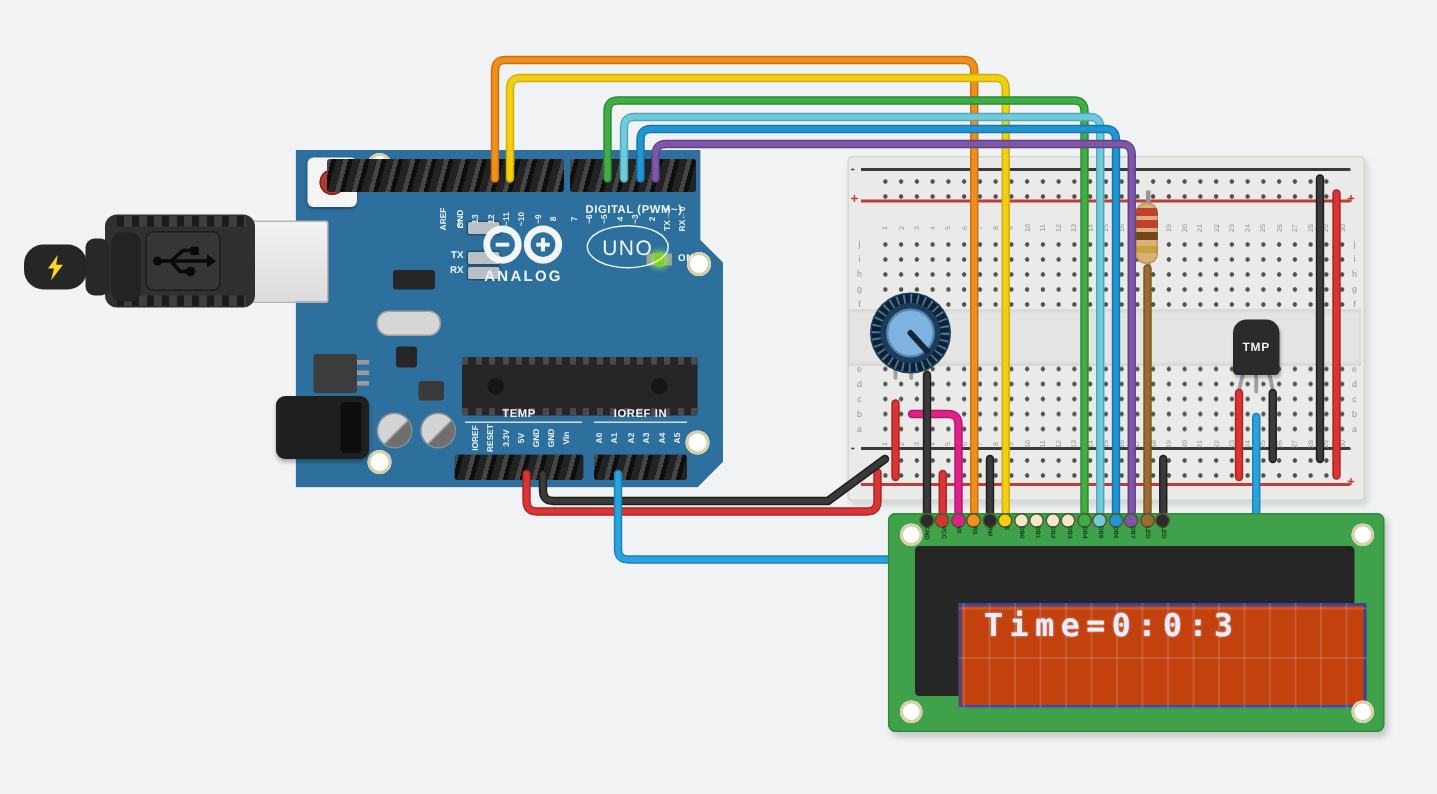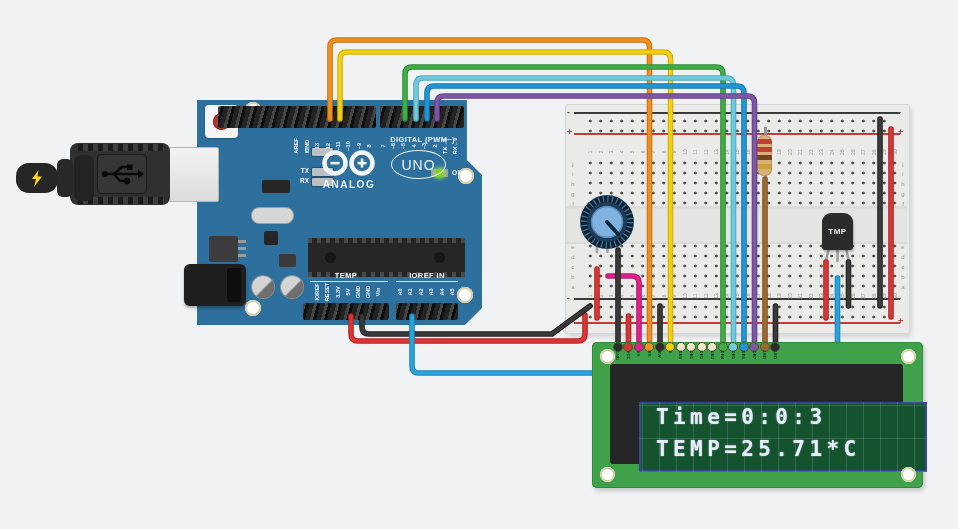--- a/index.html
+++ b/index.html
@@ -45,22 +45,22 @@
     box-shadow:0 0 0 1px rgba(140,100,50,.35) inset;}
   #tmp-body{left:822px;top:213px;width:31px;height:37px;background:#2b2b2b;
     border-radius:9px 9px 3px 3px;z-index:6;display:flex;align-items:center;justify-content:center;
     box-shadow:1px 2px 2px rgba(0,0,0,.25);}
   #tmp-body span{color:#efefef;font:700 8px "Liberation Sans",sans-serif;letter-spacing:.5px;}
 
   
   #lcd{left:592px;top:342px;width:331px;height:146px;background:#3fa24b;border-radius:5px;
     box-shadow:0 0 0 1px #2f8a3c inset, 2px 3px 4px rgba(0,0,0,.18);z-index:7;}
   #lcd-bezel{position:absolute;left:18px;top:22px;width:293px;height:100px;background:#262626;border-radius:3px;}
-  #lcd-screen{position:absolute;left:29px;top:38px;width:272px;height:70px;background:#14532d;
-    box-shadow:0 0 0 2px #36479c inset;padding-left:16px;}
+  #lcd-screen{position:absolute;left:29px;top:38px;width:272px;height:70px;background:#c2410c;
+    box-shadow:0 0 0 2px #36479c inset;}
   #lcd-grid{position:absolute;left:0;top:0;width:100%;height:100%;
     background-image:linear-gradient(to right, rgba(220,230,255,.16) 1px, transparent 1px),
       linear-gradient(to bottom, rgba(220,230,255,.16) 1px, transparent 1px);
     background-size:17px 100%,100% 33px;background-position:3px 0,0 3px;}
   .lcd-line{position:absolute;left:0;width:272px;height:30px;padding-left:17px;
     font:700 21px "DejaVu Sans Mono",monospace;letter-spacing:4.4px;color:#e8eeff;
     text-shadow:0 0 1.5px rgba(255,255,255,.65);white-space:pre;}
   .lcd-pin{position:absolute;width:8px;height:8px;border-radius:50%;border:1.6px solid #4f552e;z-index:9;}
   .lcd-pinlabel{position:absolute;display:flex;align-items:center;justify-content:flex-start;
     color:#14381c;font:700 7px "Liberation Sans",sans-serif;white-space:nowrap;
@@ -346,21 +346,20 @@
 
   <div id="lcd" class="abs">
     <div class="hole" style="position:absolute;left:8px;top:7px;width:15px;height:15px;"></div>
     <div class="hole" style="position:absolute;left:309px;top:7px;width:15px;height:15px;"></div>
     <div class="hole" style="position:absolute;left:8px;top:125px;width:15px;height:15px;"></div>
     <div class="hole" style="position:absolute;left:309px;top:125px;width:15px;height:15px;"></div>
     <div id="lcd-bezel">
       <div id="lcd-screen">
         <div id="lcd-grid"></div>
         <div class="lcd-line" style="top:3px;">Time=0:0:3</div>
-        <div class="lcd-line" style="top:35px;">TEMP=25.71*C</div>
       </div>
     </div>
     <div id="lcd-pin-gen">
         <div class="lcd-pin" style="left:20.5px;top:-0.5px;background:#2b2b2b;"></div>
         <div class="lcd-pinlabel" style="left:12px;top:13px;width:28px;height:8px;">GND</div>
         <div class="lcd-pin" style="left:31px;top:-0.5px;background:#d03a2e;"></div>
         <div class="lcd-pinlabel" style="left:22.5px;top:13px;width:28px;height:8px;">VCC</div>
         <div class="lcd-pin" style="left:41.5px;top:-0.5px;background:#e0218a;"></div>
         <div class="lcd-pinlabel" style="left:33px;top:13px;width:28px;height:8px;">V0</div>
         <div class="lcd-pin" style="left:52px;top:-0.5px;background:#ef8f1e;"></div>

